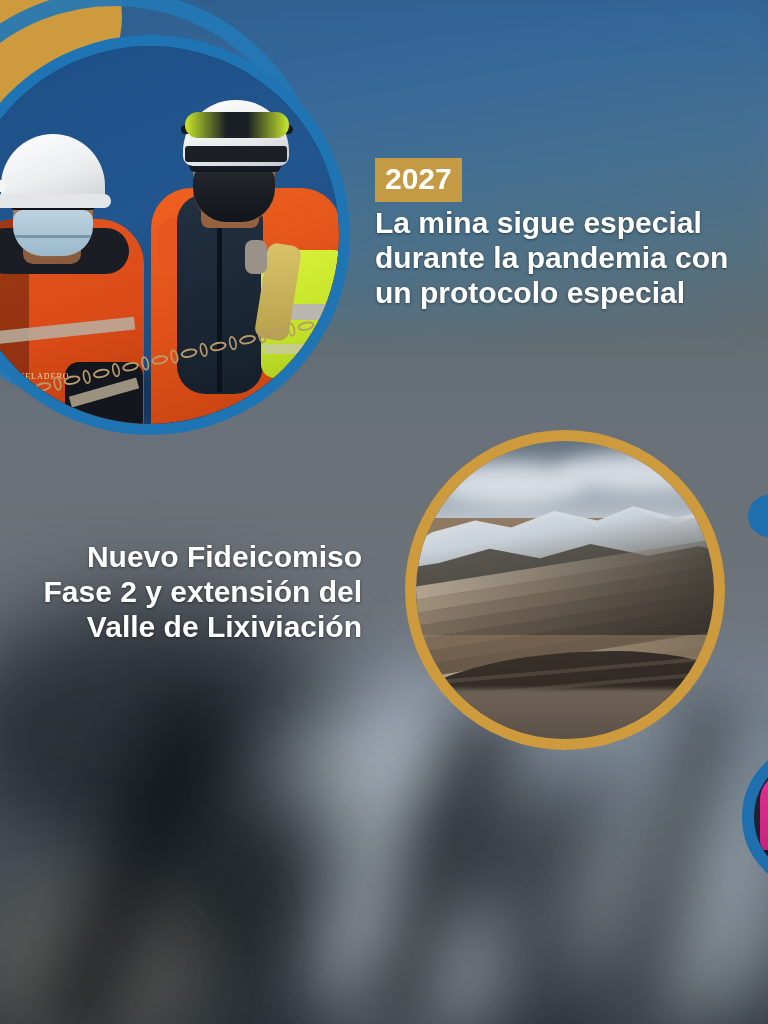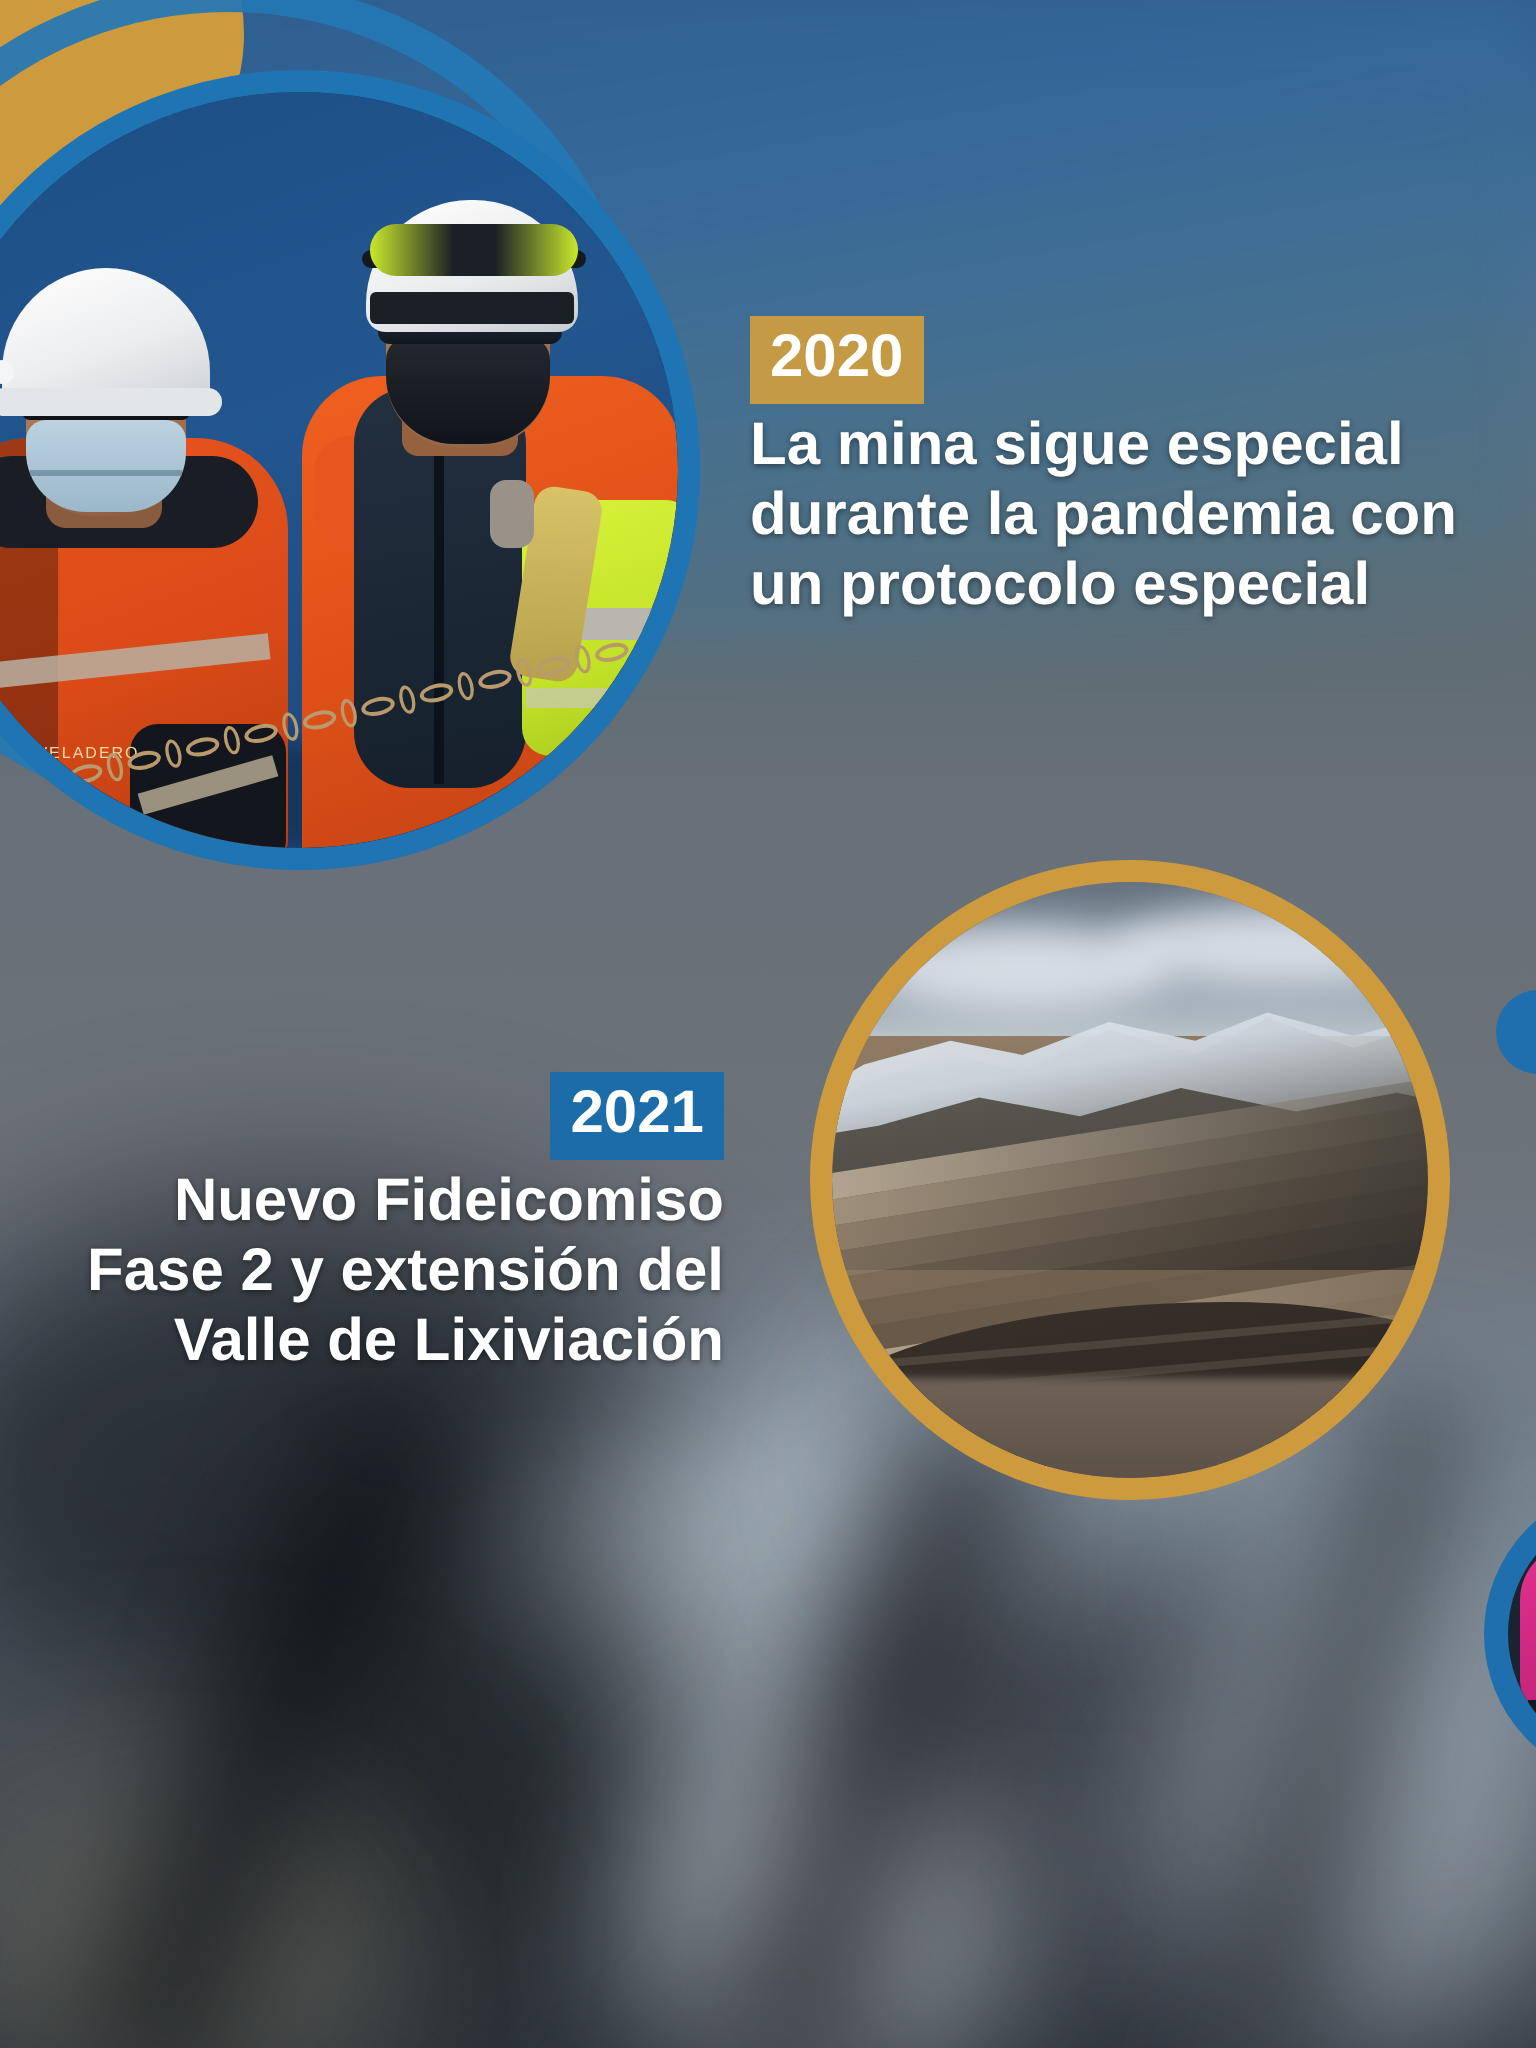--- a/index.html
+++ b/index.html
@@ -78,21 +78,21 @@
   .lw-cuffband{position:absolute;left:108px;bottom:26px;width:70px;height:11px;background:#9a927f;transform:rotate(-16deg);}
   .lw-collar{position:absolute;left:22px;bottom:150px;width:146px;height:46px;border-radius:26px;background:#1a1d24;}
   .lw-neck{position:absolute;left:62px;bottom:160px;width:58px;height:40px;background:#8a5c3f;border-radius:10px;}
   .lw-face{position:absolute;left:52px;bottom:166px;width:80px;height:92px;border-radius:38px 38px 34px 34px;background:linear-gradient(160deg,#b0seven,#a9api);background:linear-gradient(160deg,#bb8762 0%,#9d6b49 70%,#85573a 100%);}
   .lw-mask{position:absolute;left:52px;bottom:168px;width:80px;height:46px;border-radius:10px 10px 30px 30px;background:linear-gradient(180deg,#bcd2e0 0%,#9bb8ca 100%);}
   .lw-maskfold{position:absolute;left:54px;bottom:186px;width:76px;height:3px;background:rgba(90,120,140,.6);}
   .lw-glasses{position:absolute;left:50px;bottom:214px;width:84px;height:15px;border-radius:4px;background:#11131a;}
   .lw-helmet{position:absolute;left:40px;bottom:218px;width:104px;height:72px;border-radius:52px 52px 12px 12px;background:linear-gradient(160deg,#ffffff 0%,#ecedef 55%,#ccd0d4 100%);}
   .lw-helmbrim{position:absolute;left:34px;bottom:216px;width:116px;height:14px;border-radius:8px;background:#e3e6e9;}
   .lw-helmknob{position:absolute;left:34px;bottom:232px;width:12px;height:12px;border-radius:50%;background:#f4f5f6;}
-  .lw-logo{position:absolute;left:46px;bottom:36px;width:74px;height:16px;color:#f0d9a8;font-size:8px;letter-spacing:1px;font-family:Liberation Sans, sans-serif;text-align:center;}
+  .lw-logo{position:absolute;left:46px;bottom:36px;width:74px;height:16px;color:#f0d9a8;font-size:8px;letter-spacing:1px;font-family:Liberation Serif, serif;text-align:center;}
   
   .rw-body{position:absolute;left:190px;bottom:-14px;width:190px;height:250px;border-radius:40px 40px 12px 12px;background:linear-gradient(160deg,#ef6020 0%,#df5018 50%,#bc3f11 100%);}
   .rw-dark{position:absolute;left:216px;bottom:30px;width:86px;height:200px;border-radius:28px;background:linear-gradient(170deg,#223040 0%,#16202c 100%);}
   .rw-zip{position:absolute;left:256px;bottom:32px;width:5px;height:195px;background:#0c1219;}
   .rw-vest{position:absolute;left:300px;bottom:46px;width:86px;height:128px;border-radius:14px;background:linear-gradient(160deg,#d9f23a 0%,#c2e228 60%,#a6c41c 100%);}
   .rw-vestband{position:absolute;left:302px;bottom:104px;width:84px;height:16px;background:#b9b6ad;}
   .rw-vestband2{position:absolute;left:302px;bottom:70px;width:84px;height:10px;background:#c9c6bb;opacity:.7;}
   .rw-shoulder{position:absolute;left:196px;bottom:150px;width:56px;height:56px;border-radius:18px;background:#e8561f;}
   .rw-neck{position:absolute;left:240px;bottom:196px;width:58px;height:40px;background:#95613f;border-radius:8px;}
   .rw-face{position:absolute;left:232px;bottom:200px;width:82px;height:88px;border-radius:36px;background:linear-gradient(160deg,#b07d57 0%,#8f6342 100%);}
@@ -242,21 +242,21 @@
           <i style="left: 240px; transform: none;"></i>
           <i style="left: 255px; transform: rotate(90deg) scale(0.85);"></i>
           <i style="left: 270px; transform: none;"></i>
           <i style="left: 285px; transform: rotate(90deg) scale(0.85);"></i>
           <i style="left: 300px; transform: none;"></i>
         </div>
     </div>
   </div>
 
   <div class="entry" id="entry2020">
-    <div class="year-badge year-2020">2020</div>
+    <div class="year-badge year-2020">2027</div>
     <p class="headline">La mina sigue especial
 durante la pandemia con
 un protocolo especial</p>
   </div>
 
   <div class="photo-circle" id="photo2021">
     <div class="photo-inner">
       <div class="m-sky"></div>
       <div class="m-cloud mc1"></div>
         <div class="m-cloud mc2"></div>
@@ -286,21 +286,20 @@
           <div class="m-pitline" style="top: 50px; left: 26px; width: 274px; transform: rotate(-5deg); opacity: 0.42;"></div>
           <div class="m-pitline" style="top: 66px; left: 32px; width: 246px; transform: rotate(-5deg); opacity: 0.38;"></div>
           <div class="m-pitline" style="top: 82px; left: 38px; width: 218px; transform: rotate(-5deg); opacity: 0.34;"></div>
         </div>
       <div class="m-road"></div>
       <div class="m-floor"></div>
     </div>
   </div>
 
   <div class="entry" id="entry2021">
-    <div class="year-badge year-2021">2021</div>
     <p class="headline">Nuevo Fideicomiso
 Fase 2 y extensión del
 Valle de Lixiviación</p>
   </div>
 
   <div class="photo-circle" id="photoBR">
     <div class="photo-inner">
       <div class="br-pink"></div>
         <div class="br-dark"></div>
     </div>

